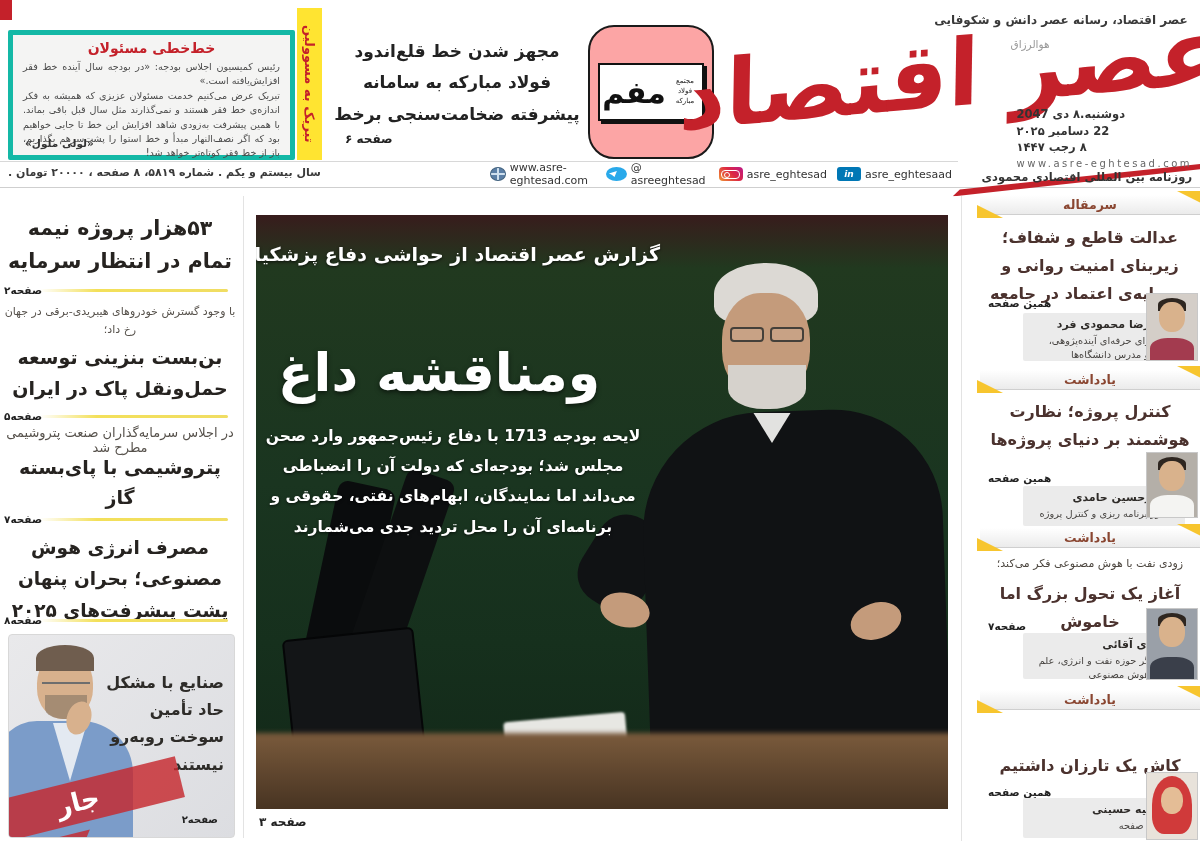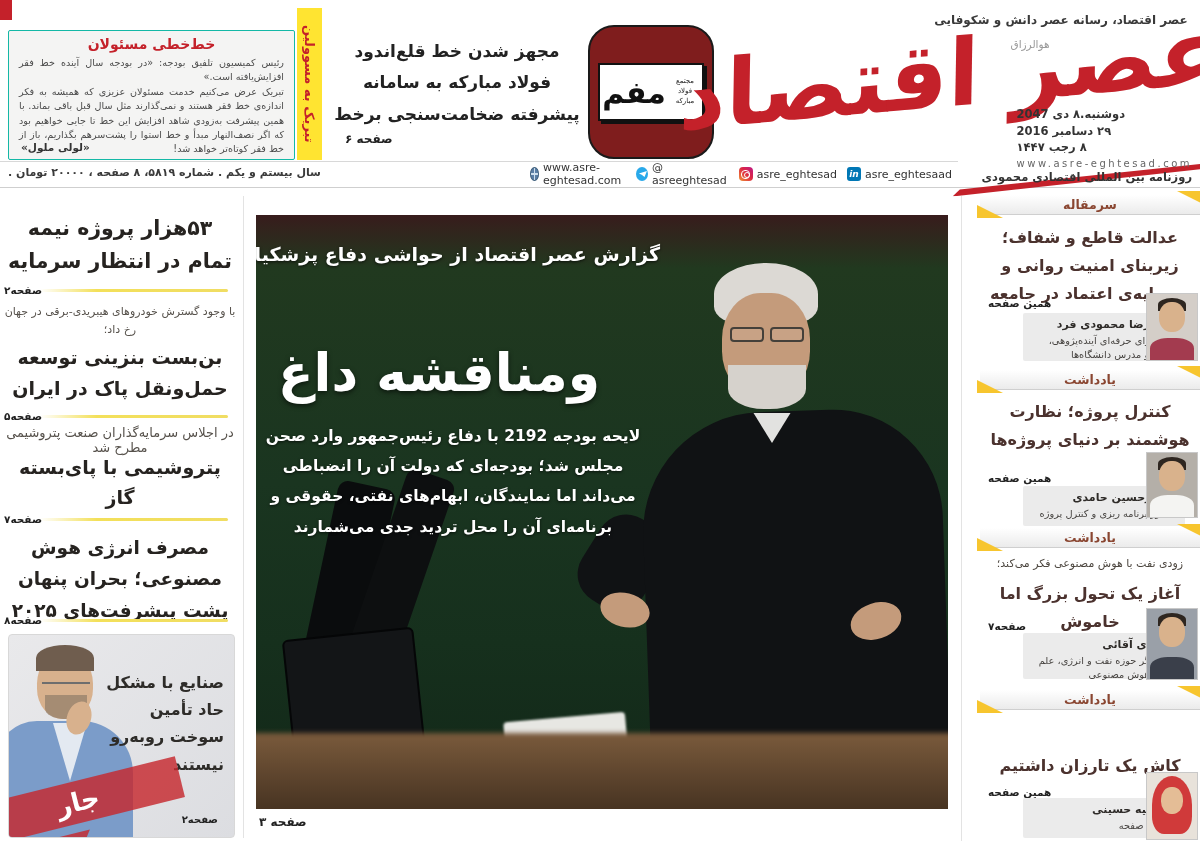--- a/index.html
+++ b/index.html
@@ -3,51 +3,51 @@
 <meta charset="utf-8">
 <style>
   * { margin:0; padding:0; box-sizing:border-box; }
   html,body { background:#ffffff; }
   body { font-family:"DejaVu Sans", sans-serif; }
   .page { position:relative; width:1200px; height:843px; background:#fff; overflow:hidden; direction:rtl; }
   .abs { position:absolute; }
 
   
   .corner-mark { left:0; top:0; width:12px; height:20px; background:#c4212a; }
-  .satire-box { left:8px; top:30px; width:287px; height:130px; background:#f4f4f3; border:1px solid #14b8a6; border-radius:2px; padding:5px 10px; }
+  .satire-box { left:8px; top:30px; width:287px; height:130px; background:#f4f4f3; border:5px solid #14b8a6; border-radius:2px; padding:5px 10px; }
   .satire-title { text-align:center; color:#c4212a; font-weight:bold; font-size:14px; margin-bottom:4px; }
   .satire-body { font-size:9.6px; color:#4a4a4a; line-height:1.5; text-align:justify; }
   .satire-sign { position:absolute; left:12px; bottom:6px; font-size:10.5px; font-weight:bold; color:#333; }
   .yellow-strip { left:297px; top:8px; width:25px; height:152px; background:#ffe431; display:flex; align-items:center; justify-content:center; }
   .yellow-strip span { writing-mode:vertical-rl; color:#c4212a; font-weight:bold; font-size:13px; letter-spacing:2px; }
 
   .ad-text { left:333px; top:36px; width:248px; text-align:center; font-size:17px; font-weight:bold; color:#222; line-height:1.85; }
   .ad-page { left:345px; top:132px; font-size:12px; font-weight:bold; color:#222; }
-  .steel-logo { left:588px; top:25px; width:126px; height:134px; border:2px solid #1a1a1a; border-radius:26px; background:#7f1d1d; }
+  .steel-logo { left:588px; top:25px; width:126px; height:134px; border:2px solid #1a1a1a; border-radius:26px; background:#fca5a5; }
   .steel-inner { position:absolute; left:8px; top:36px; width:106px; height:58px; background:#fff; border:2px solid #111; box-shadow:3px 3px 0 #111; display:flex; flex-direction:row-reverse; align-items:center; }
   .steel-mark { flex:1; text-align:center; font-size:30px; font-weight:bold; color:#111; letter-spacing:-2px; }
   .steel-name { width:34px; font-size:7px; color:#222; text-align:center; line-height:1.4; }
 
   .masthead-title { left:700px; top:-28px; width:500px; height:205px; display:flex; align-items:center; justify-content:center;
       font-size:92px; font-weight:bold; color:#c4212a; transform:rotate(-5deg) skewX(-6deg); white-space:nowrap; z-index:2; }
   .masthead-tail { left:952px; top:168px; width:252px; height:24px; background:#c4212a; clip-path:polygon(0 100%, 3% 72%, 100% 0, 100% 22%); transform:rotate(-2deg); z-index:3; }
   .tagline { left:930px; top:13px; width:262px; text-align:center; font-size:12px; font-weight:bold; color:#3a3a3a; z-index:4; }
   .bismillah { left:990px; top:38px; width:80px; text-align:center; font-size:10.5px; color:#9a9a9a; z-index:4; }
   .dates { right:8px; top:106px; text-align:left; z-index:4; }
   .dates .d { font-size:11.5px; font-weight:bold; color:#333; line-height:1.45; text-align:left; direction:rtl; }
   .site-url { font-size:10px; color:#666; letter-spacing:2.5px; direction:ltr; text-align:right; margin-top:2px; }
   .paper-subtitle { right:8px; top:170px; font-size:11.5px; font-weight:bold; color:#333; z-index:4; }
 
   .hline1 { left:0; top:161px; width:958px; height:1px; background:#d8d8d8; }
   .hline2 { left:0; top:187px; width:1200px; height:1px; background:#cfcfcf; }
   .issue-line { left:8px; top:166px; font-size:11px; font-weight:bold; color:#3a3a3a; }
 
   .socials { left:560px; top:163px; width:392px; height:22px; display:flex; direction:ltr; align-items:center; justify-content:flex-end; gap:10px; }
   .social-item { display:flex; direction:ltr; align-items:center; gap:4px; font-size:11px; color:#333; }
-  .ic { width:14px; height:14px; display:inline-block; position:relative; }
+  .ic { width:24px; height:14px; display:inline-block; position:relative; }
   .ic-globe { border-radius:50%; background:#5b7fa6; background-image:linear-gradient(90deg, transparent 45%, #cfe0ee 45%, #cfe0ee 55%, transparent 55%), linear-gradient(0deg, transparent 45%, #cfe0ee 45%, #cfe0ee 55%, transparent 55%); border:1px solid #43637f; }
   .ic-telegram { border-radius:50%; background:#29a9ea; }
   .ic-telegram::before { content:""; position:absolute; left:3px; top:4px; width:8px; height:6px; background:#fff; clip-path:polygon(0 40%, 100% 0, 70% 100%, 35% 62%); }
   .ic-instagram { border-radius:4px; background:linear-gradient(45deg,#f09433,#dc2743 55%,#bc1888); }
   .ic-instagram::before { content:""; position:absolute; inset:2.5px; border:1.5px solid #fff; border-radius:4px; }
   .ic-instagram::after { content:""; position:absolute; left:5px; top:5px; width:4px; height:4px; border:1.2px solid #fff; border-radius:50%; }
   .ic-linkedin { border-radius:3px; background:#0077b5; color:#fff; font-size:9px; font-weight:bold; text-align:center; line-height:14px; }
 
   
   .vline-l { left:243px; top:196px; width:1px; height:642px; background:#e3e3e3; }
@@ -137,21 +137,21 @@
 </style>
 </head>
 <body>
 
 <div class="page">
 
   <div class="abs corner-mark"></div>
 
   <div class="abs satire-box">
     <div class="satire-title">خط‌خطی مسئولان</div>
-    <div class="satire-body">رئیس کمیسیون تلفیق بودجه: «در بودجه سال آینده خط فقر افزایش‌یافته است.»</div>
+    <div class="satire-body">رئیس کمیسیون اجلاس بودجه: «در بودجه سال آینده خط فقر افزایش‌یافته است.»</div>
     <div class="satire-body">تبریک عرض می‌کنیم خدمت مسئولان عزیزی که همیشه به فکر اندازه‌ی خط فقر هستند و نمی‌گذارند مثل سال قبل باقی بماند. با همین پیشرفت به‌زودی شاهد افزایش این خط تا جایی خواهیم بود که اگر نصف‌النهار مبدأ و خط استوا را پشت‌سرهم بگذاریم، باز از خط فقر کوتاه‌تر خواهد شد!</div>
     <div class="satire-sign">«لولی ملول»</div>
   </div>
 
   <div class="abs yellow-strip">
     <span>تبریک به مسوولین</span>
   </div>
 
   <div class="abs ad-text">مجهز شدن خط قلع‌اندود فولاد مبارکه به سامانه پیشرفته ضخامت‌سنجی برخط</div>
   <div class="abs ad-page">صفحه ۶</div>
@@ -163,21 +163,21 @@
     </div>
   </div>
 
   <div class="abs tagline">عصر اقتصاد، رسانه عصر دانش و شکوفایی</div>
   <div class="abs bismillah">هوالرزاق</div>
   <div class="abs masthead-title">عصر اقتصاد</div>
   <div class="abs masthead-tail"></div>
 
   <div class="abs dates">
     <div class="d">دوشنبه.۸ دی 2047</div>
-    <div class="d">۲۹ دسامبر 2016</div>
+    <div class="d">22 دسامبر ۲۰۲۵</div>
     <div class="d">۸ رجب ۱۴۴۷</div>
     <div class="site-url">www.asre-eghtesad.com</div>
   </div>
   <div class="abs paper-subtitle">روزنامه بین المللی اقتصادی محمودی</div>
 
   <div class="abs hline1"></div>
   <div class="abs hline2"></div>
   <div class="abs issue-line">سال بیستم و یکم . شماره ۵۸۱۹، ۸ صفحه ، ۲۰۰۰۰ تومان .</div>
 
   <div class="abs socials">
@@ -251,21 +251,21 @@
         <i></i>
         <i></i>
       </div>
     <div class="fig-beard"></div>
     <div class="fig-hand-l"></div>
     <div class="fig-hand-r"></div>
     <div class="desk"></div>
 
     <div class="mp-kicker">گزارش عصر اقتصاد از حواشی دفاع پزشکیان در مجلس</div>
     <div class="mp-h2">ومناقشه داغ</div>
-    <div class="mp-sub">لایحه بودجه 2192 با دفاع رئیس‌جمهور وارد صحن مجلس شد؛ بودجه‌ای که دولت آن را انضباطی می‌داند اما نمایندگان، ابهام‌های نفتی، حقوقی و برنامه‌ای آن را محل تردید جدی می‌شمارند</div>
+    <div class="mp-sub">لایحه بودجه 1713 با دفاع رئیس‌جمهور وارد صحن مجلس شد؛ بودجه‌ای که دولت آن را انضباطی می‌داند اما نمایندگان، ابهام‌های نفتی، حقوقی و برنامه‌ای آن را محل تردید جدی می‌شمارند</div>
   </div>
   <div class="abs mp-caption">صفحه ۳</div>
 
   <div class="abs sec-head" style="top:195px;">
     <span>سرمقاله</span>
   </div>
   <div class="abs sb-headline" style="top:224px;">عدالت قاطع و شفاف؛ زیربنای امنیت روانی و سرمایه‌ی اعتماد در جامعه</div>
   <div class="abs sb-page" style="top:297px;">همین صفحه</div>
   <div class="abs authorbox" style="top:313px; height:48px;">
     <div class="a-name"><span class="wedge"></span><span>علیرضا محمودی فرد</span></div>

